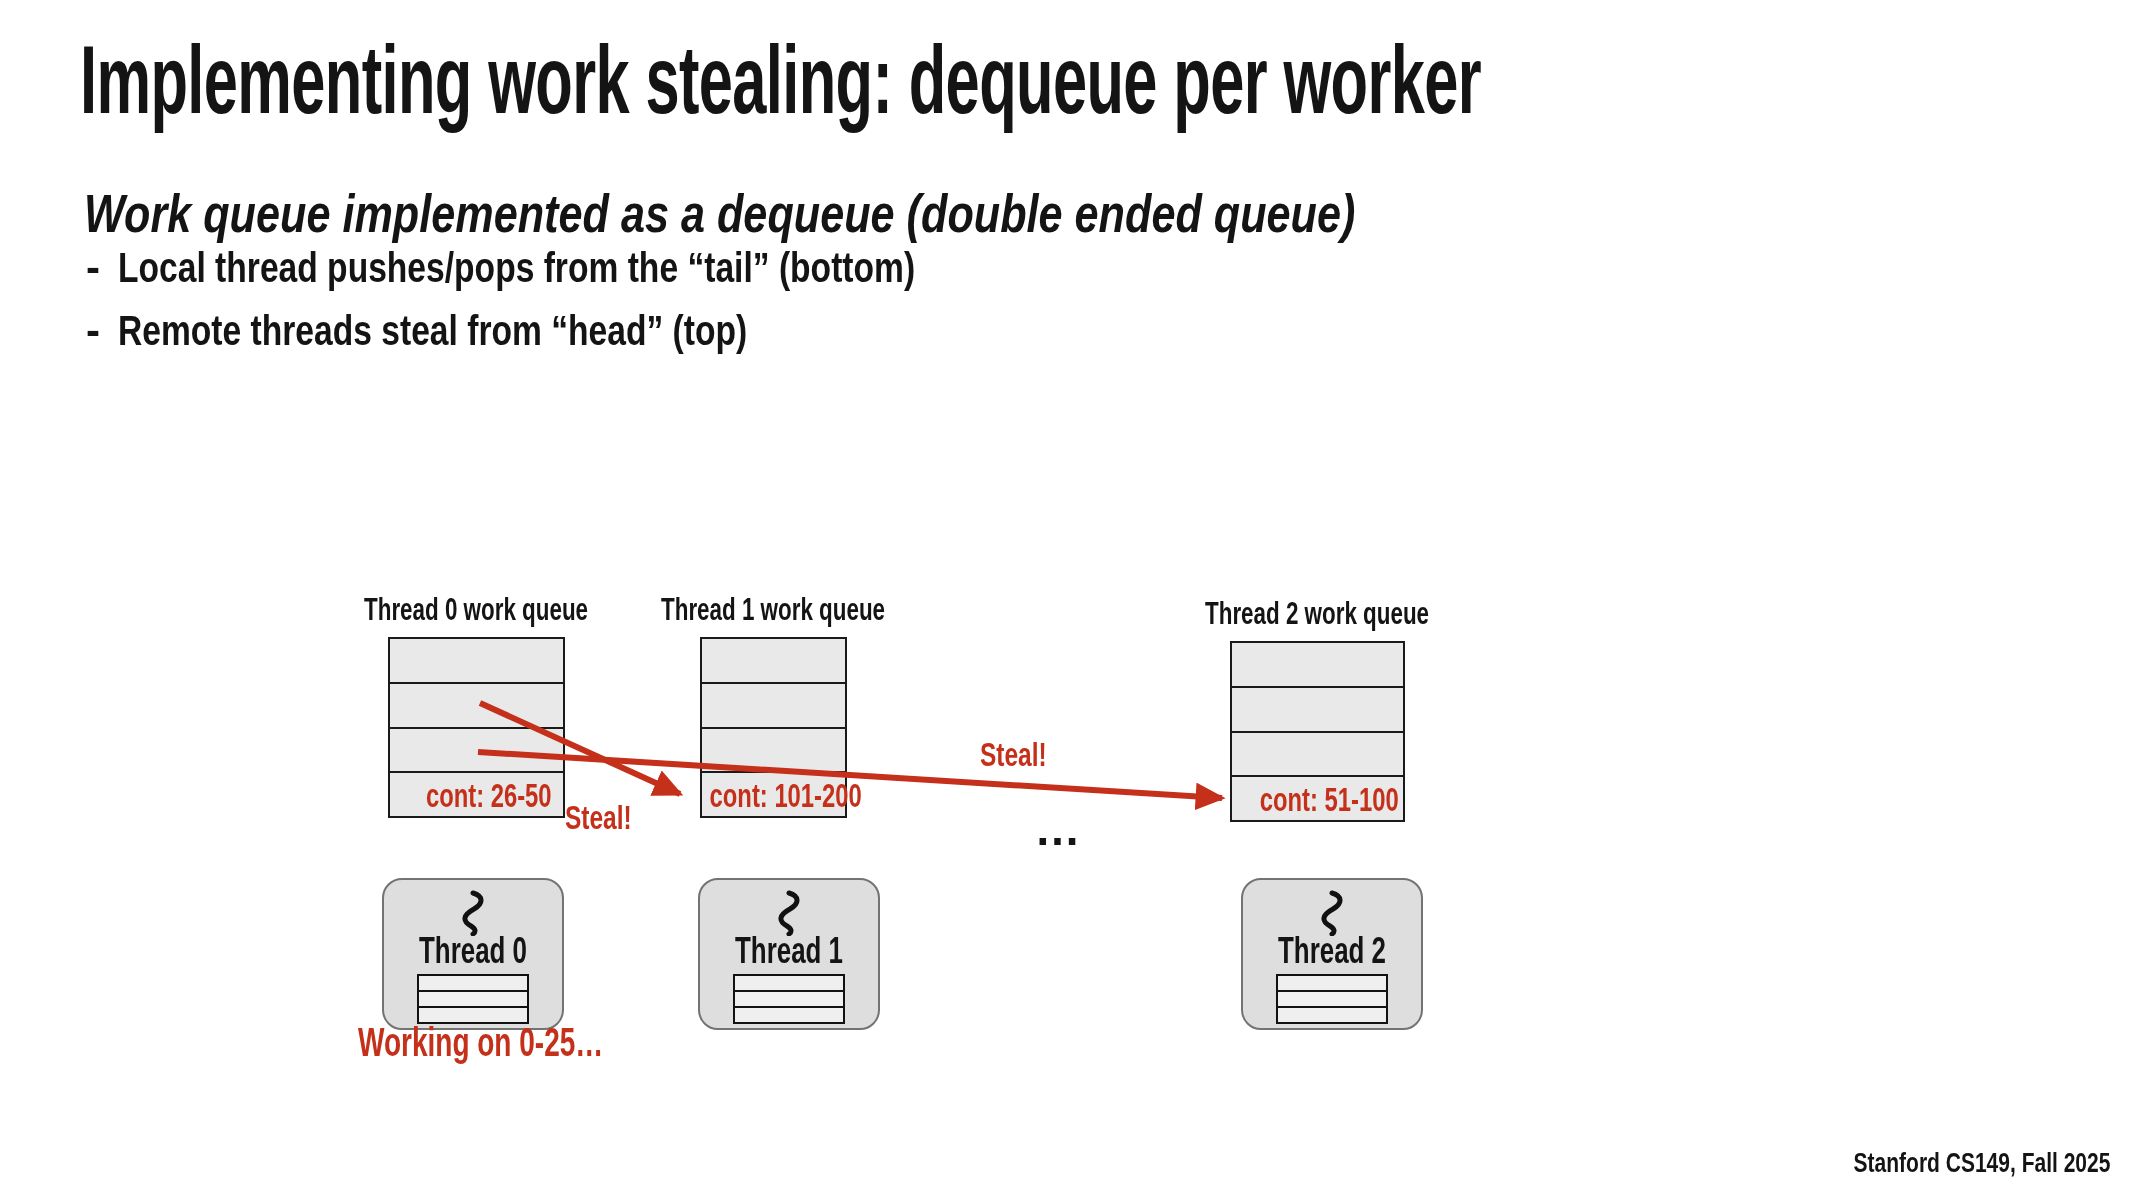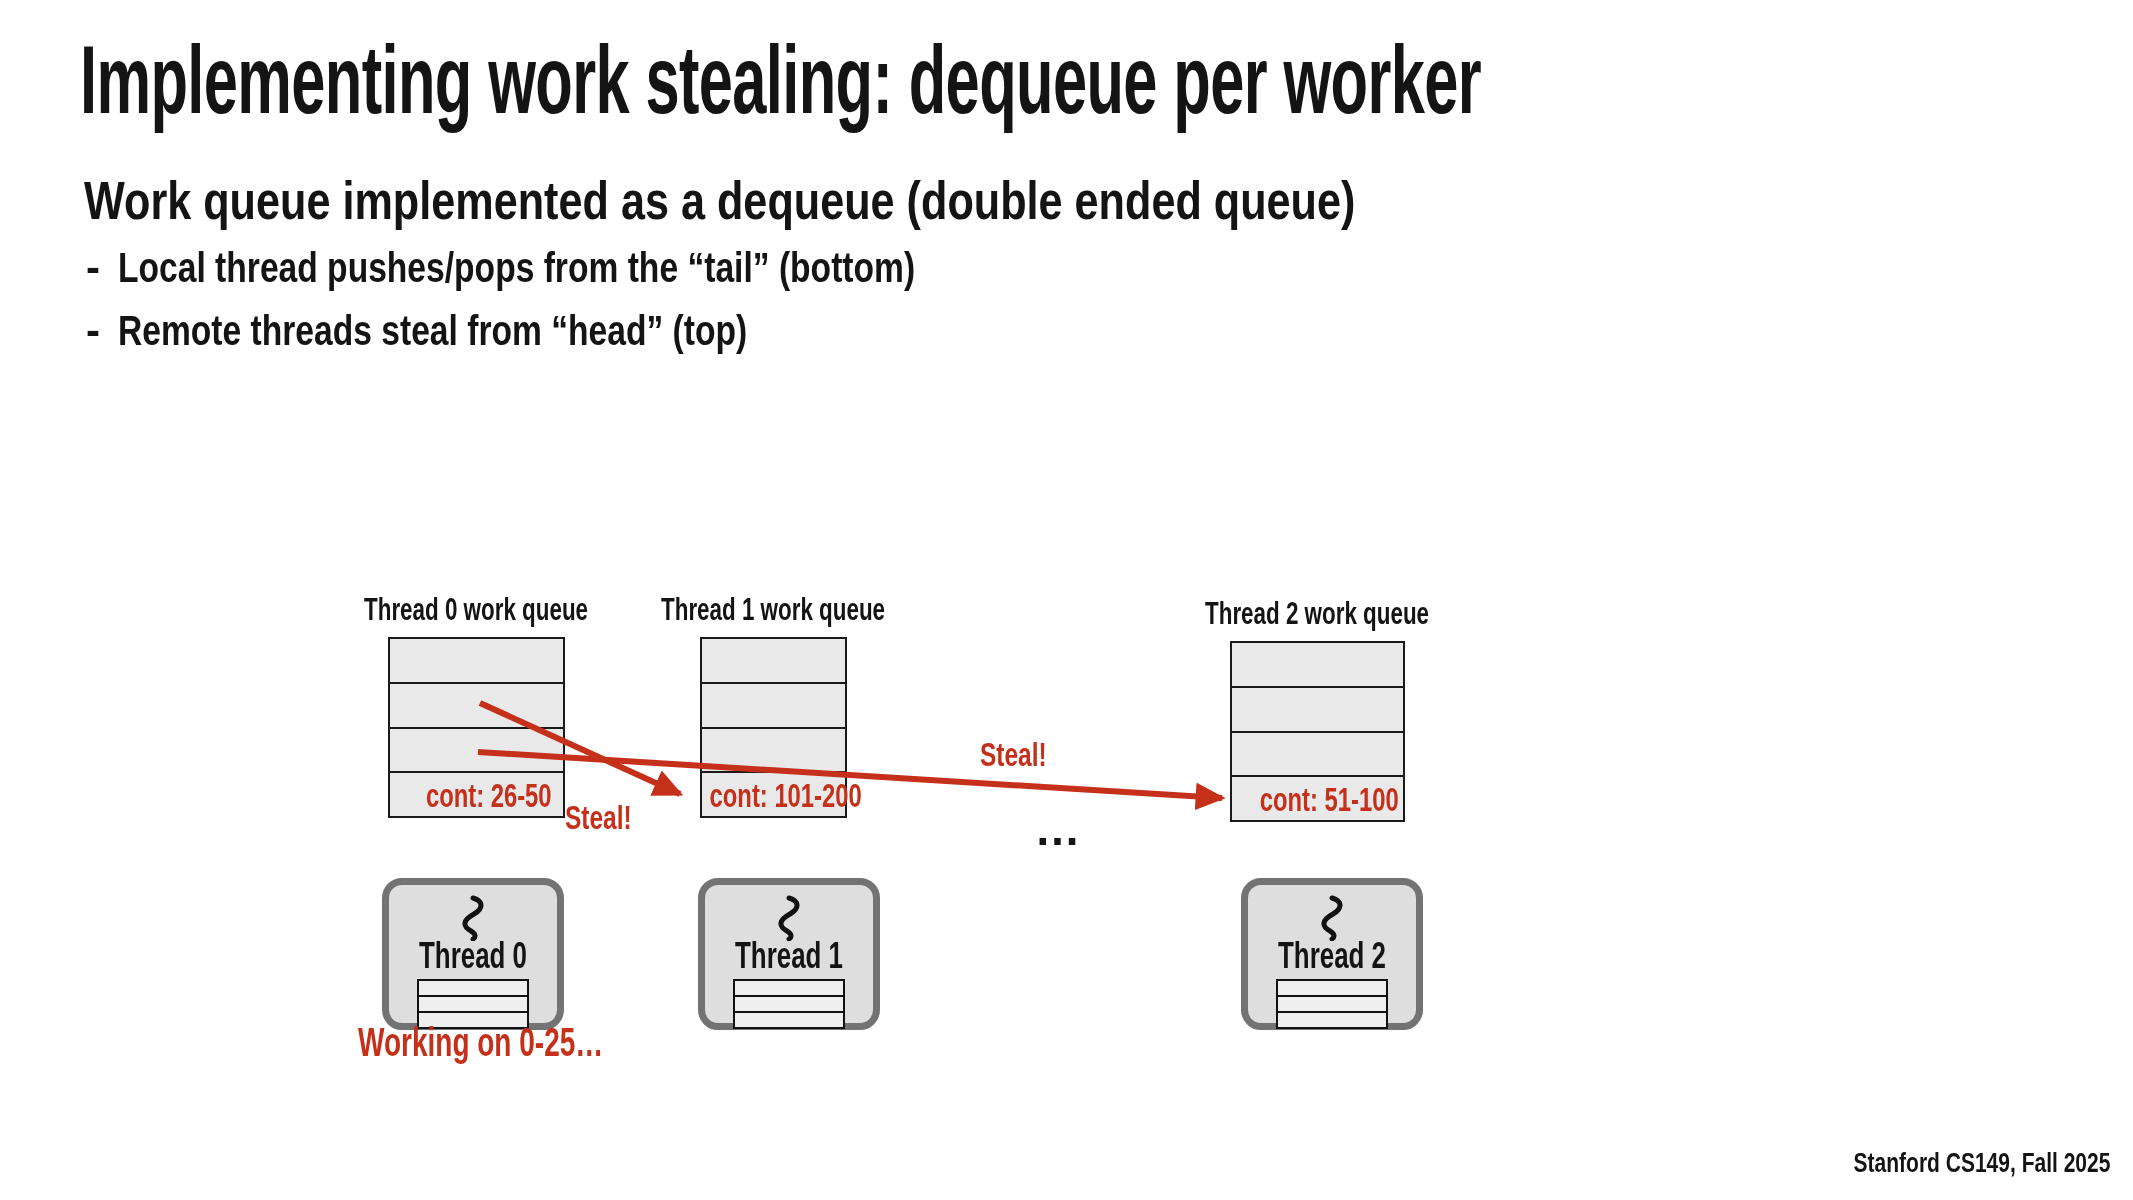--- a/index.html
+++ b/index.html
@@ -27,41 +27,41 @@
   .qrow-tail { display:flex; justify-content:center; align-items:center;margin-left:24px; }
   .qrow-tail span { font-size:34px; line-height:1; transform:scaleX(0.70); transform-origin:50% 50%; white-space:nowrap; }
 
   
   .steal { position:absolute; width:160px; display:flex; justify-content:flex-start; }
   .steal span { font-size:34px; line-height:1; transform:scaleX(0.72); transform-origin:50% 50%; white-space:nowrap; }
   .dots { position:absolute; width:120px; display:flex; justify-content:center; }
   .dots span { font-size:46px; line-height:1; letter-spacing:1px; }
 
   
-  .tbox { position:absolute; width:182px; height:152px; background:#dedede; border:7px solid #737373; border-radius:20px; }
+  .tbox { position:absolute; width:182px; height:152px; background:#dedede; border:2px solid #737373; border-radius:20px; }
   .squiggle { position:absolute; left:50%; top:10px; transform:translateX(-50%); }
   .tlabel { position:absolute; left:0; top:54px; width:100%; height:34px; display:flex; justify-content:center; align-items:center; }
   .tlabel span { font-size:36px; line-height:1; transform:scaleX(0.72); transform-origin:50% 50%; white-space:nowrap; }
   .tstack { position:absolute; left:50%; top:94px; transform:translateX(-50%); width:112px; }
   .tstack .srow { width:100%; height:18px; background:#efefef; border:2px solid #111; }
   .tstack .srow + .srow { margin-top:-2px; }
 
   .status-text { font-size:40px; line-height:1; transform:scaleX(0.70); }
   .footer-text { font-size:28px; line-height:1; transform:scaleX(0.75); }
 
   svg.arrows { position:absolute; left:0; top:0; pointer-events:none; }
 </style>
 </head>
 <body>
 
 <div class="abs" style="left:80px; top:32px;">
   <span class="cond title-text">Implementing work stealing: dequeue per worker</span>
 </div>
 
-<div class="abs" style="left:84px; top:173px;">
+<div class="abs" style="left:84px; top:186px;font-style:italic;">
   <span class="cond subtitle-text">Work queue implemented as a dequeue (double ended queue)</span>
 </div>
 
 <div>
   <div class="abs" style="left:86px; top:247px;">
     <span class="cond bullet-dash">-</span>
   </div>
   <div class="abs" style="left:118px; top:247px;text-align:right;">
     <span class="cond bullet-text">Local thread pushes/pops from the “tail” (bottom)</span>
   </div>

